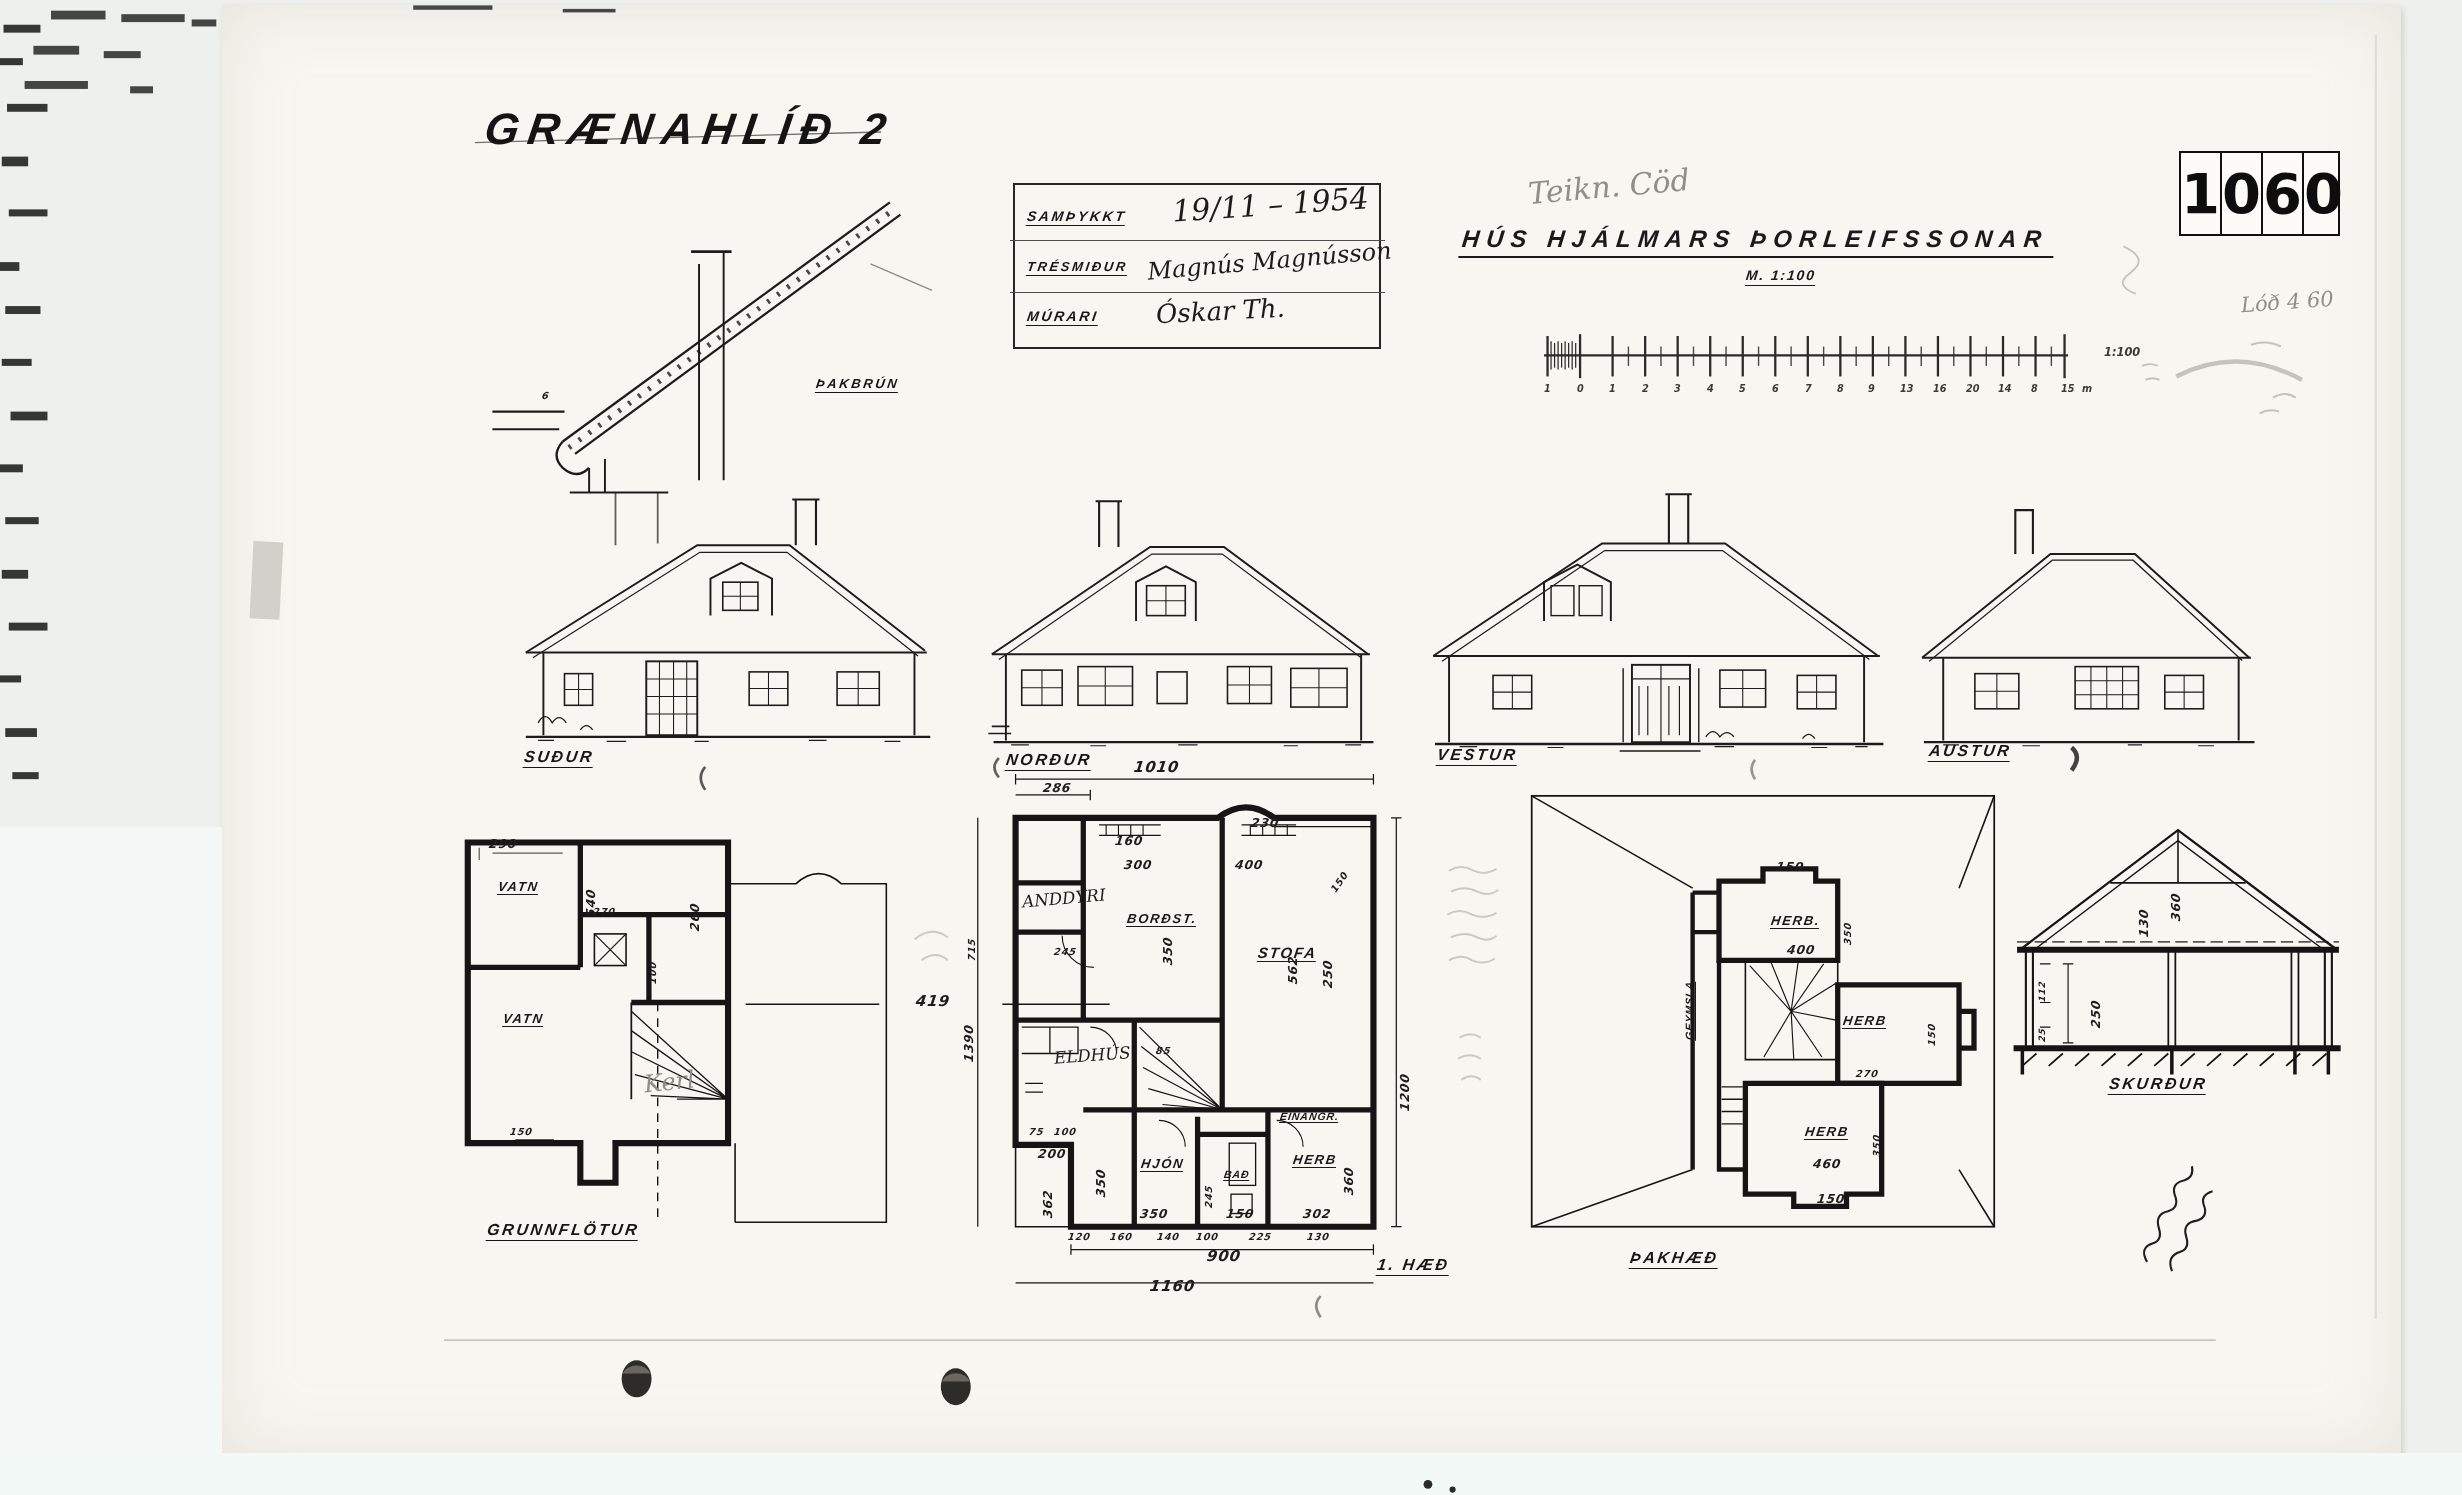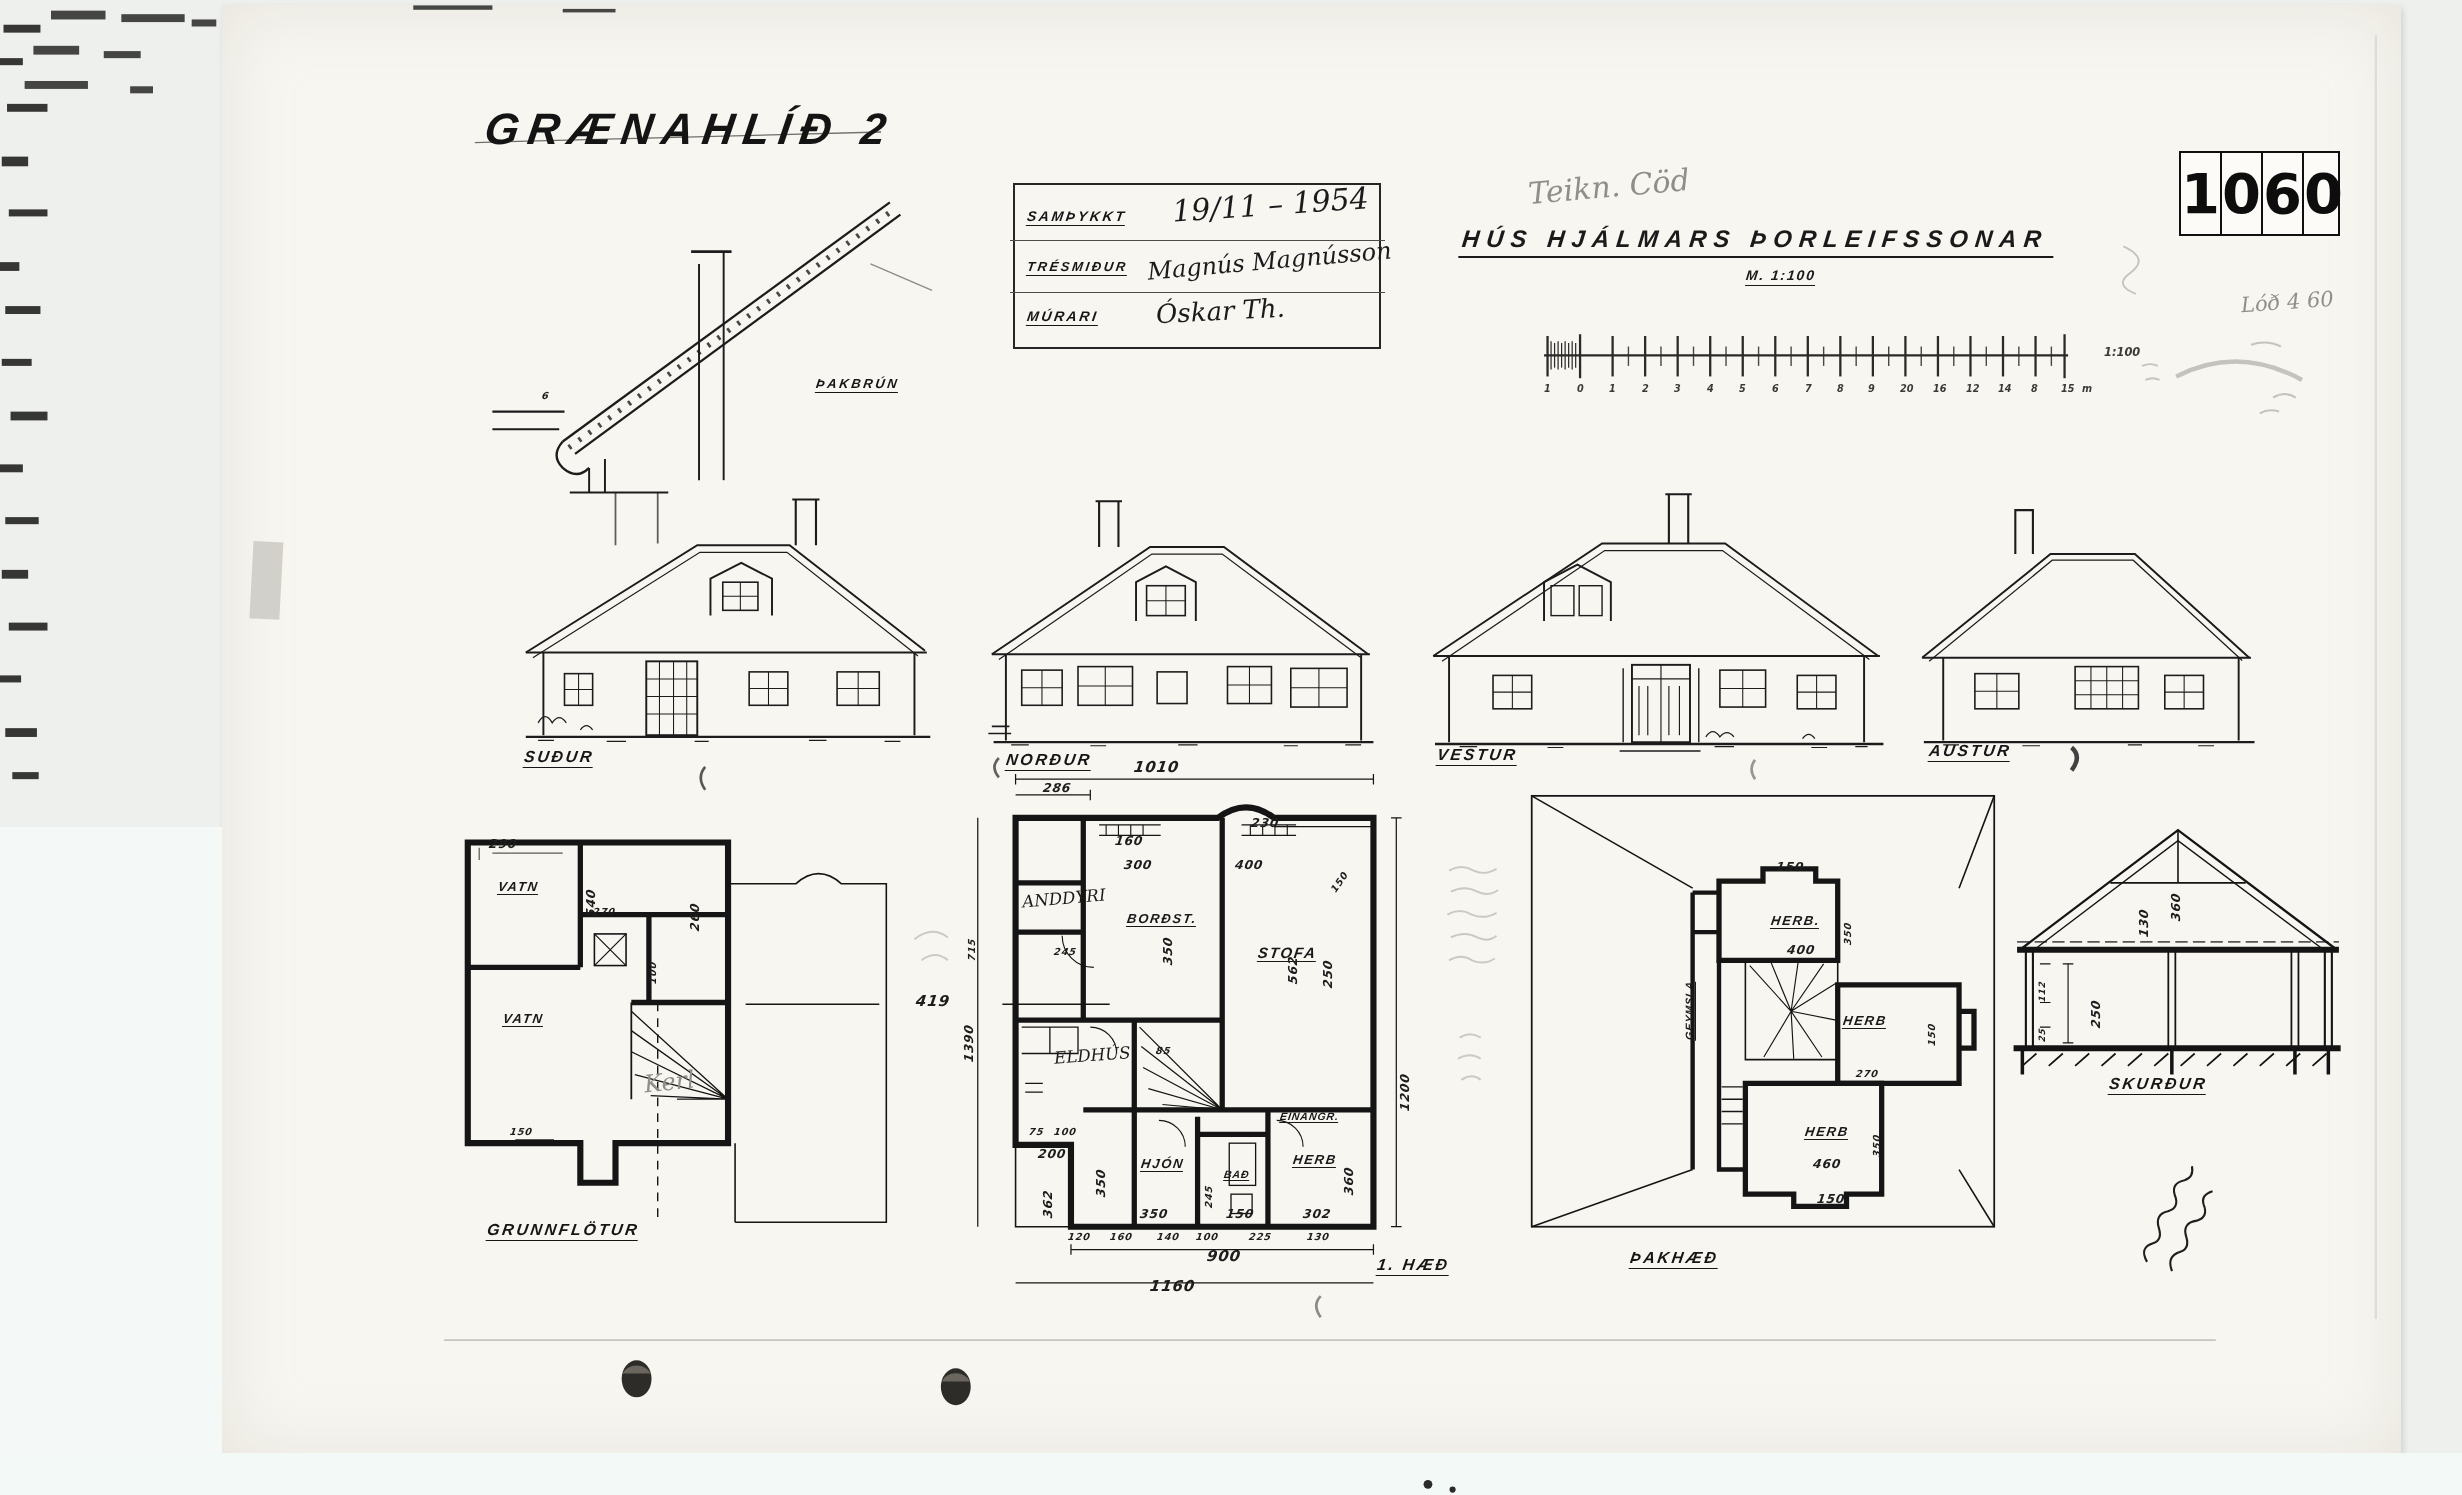--- a/index.html
+++ b/index.html
@@ -397,23 +397,23 @@
   <span class="abs tick-lbl" style="left:1577px;top:383px">0</span>
   <span class="abs tick-lbl" style="left:1609px;top:383px">1</span>
   <span class="abs tick-lbl" style="left:1642px;top:383px">2</span>
   <span class="abs tick-lbl" style="left:1674px;top:383px">3</span>
   <span class="abs tick-lbl" style="left:1707px;top:383px">4</span>
   <span class="abs tick-lbl" style="left:1739px;top:383px">5</span>
   <span class="abs tick-lbl" style="left:1772px;top:383px">6</span>
   <span class="abs tick-lbl" style="left:1805px;top:383px">7</span>
   <span class="abs tick-lbl" style="left:1837px;top:383px">8</span>
   <span class="abs tick-lbl" style="left:1868px;top:383px">9</span>
-  <span class="abs tick-lbl" style="left:1900px;top:383px">20</span>
+  <span class="abs tick-lbl" style="left:1900px;top:383px">13</span>
   <span class="abs tick-lbl" style="left:1933px;top:383px">16</span>
-  <span class="abs tick-lbl" style="left:1966px;top:383px">12</span>
+  <span class="abs tick-lbl" style="left:1966px;top:383px">20</span>
   <span class="abs tick-lbl" style="left:1998px;top:383px">14</span>
   <span class="abs tick-lbl" style="left:2031px;top:383px">8</span>
   <span class="abs tick-lbl" style="left:2061px;top:383px">15</span>
   <span class="abs tick-lbl" style="left:2082px;top:383px">m</span>
   <span class="abs tick-lbl" style="left:2104px;top:345px;font-size:11.4px">1:100</span>
 
   <div class="abs lbl" style="left:524px;top:748px">SUÐUR</div>
   <div class="abs lbl" style="left:1006px;top:751px">NORÐUR</div>
   <div class="abs lbl" style="left:1437px;top:746px">VESTUR</div>
   <div class="abs lbl" style="left:1929px;top:742px">AUSTUR</div>

